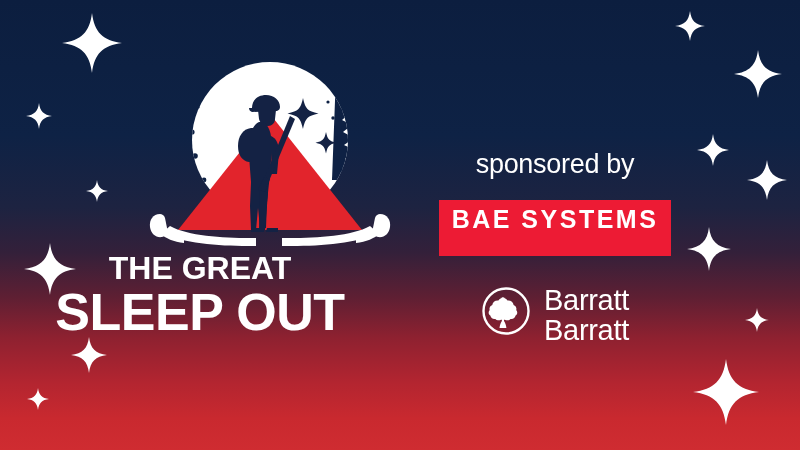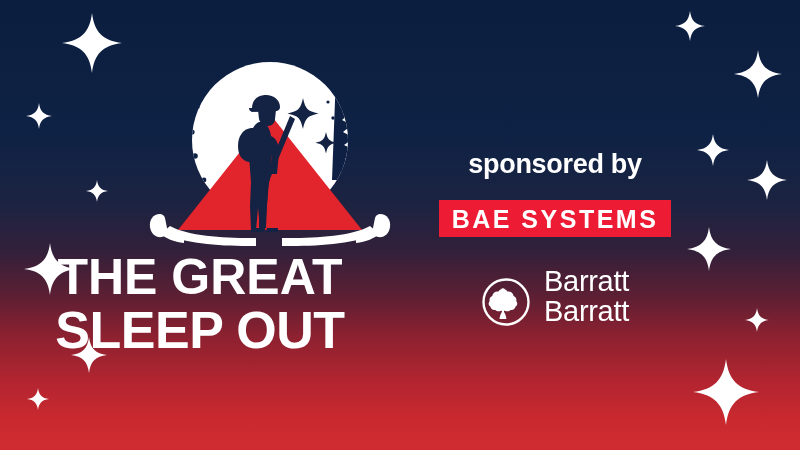--- a/index.html
+++ b/index.html
@@ -46,57 +46,57 @@
   }
   .tline {
     color:#ffffff;
     font-weight:bold;
     letter-spacing:-0.5px;
     line-height:1.0;
     text-transform:uppercase;
     white-space:nowrap;
     font-stretch:condensed;
   }
-  #tl-1 { font-size:50px; letter-spacing:0px; }
+  #tl-1 { font-size:32px; letter-spacing:0px; }
   #tl-2 { font-size:52px; margin-top:2px; letter-spacing:-1px; }
   #tl-3 { font-size:52px; margin-top:2px; letter-spacing:-0.5px; }
 
   
   #sponsor-block {
     position:absolute;
     left:400px; top:150px;
     width:310px;
     text-align:center;
   }
   #sponsored-by {
     color:#ffffff;
     font-size:27px;
-    font-weight:bold;
+    font-weight:normal;
     letter-spacing:-0.3px;
     line-height:1.05;
     text-align:center;
   }
   #bae-box {
     display:inline-block;
     margin-top:22px;
     background:#ed1b34;
-    padding:7px 13px 5px 13px;
+    padding:7px 13px 24px 13px;
   }
   #bae-text {
     color:#ffffff;
     font-size:25px;
     font-weight:bold;
     letter-spacing:2.5px;
     line-height:1;
     white-space:nowrap;
   }
   #barratt-row {
     margin-top:30px;
     display:flex;
-    align-items:flex-end;
+    align-items:flex-start;
     justify-content:center;
     gap:13px;
   }
   #tree-badge { width:50px; height:50px; flex:0 0 auto; }
   #tree-badge svg { display:block; width:100%; height:100%; }
   #barratt-words {
     text-align:left;
     color:#ffffff;
     line-height:1.02;
   }

